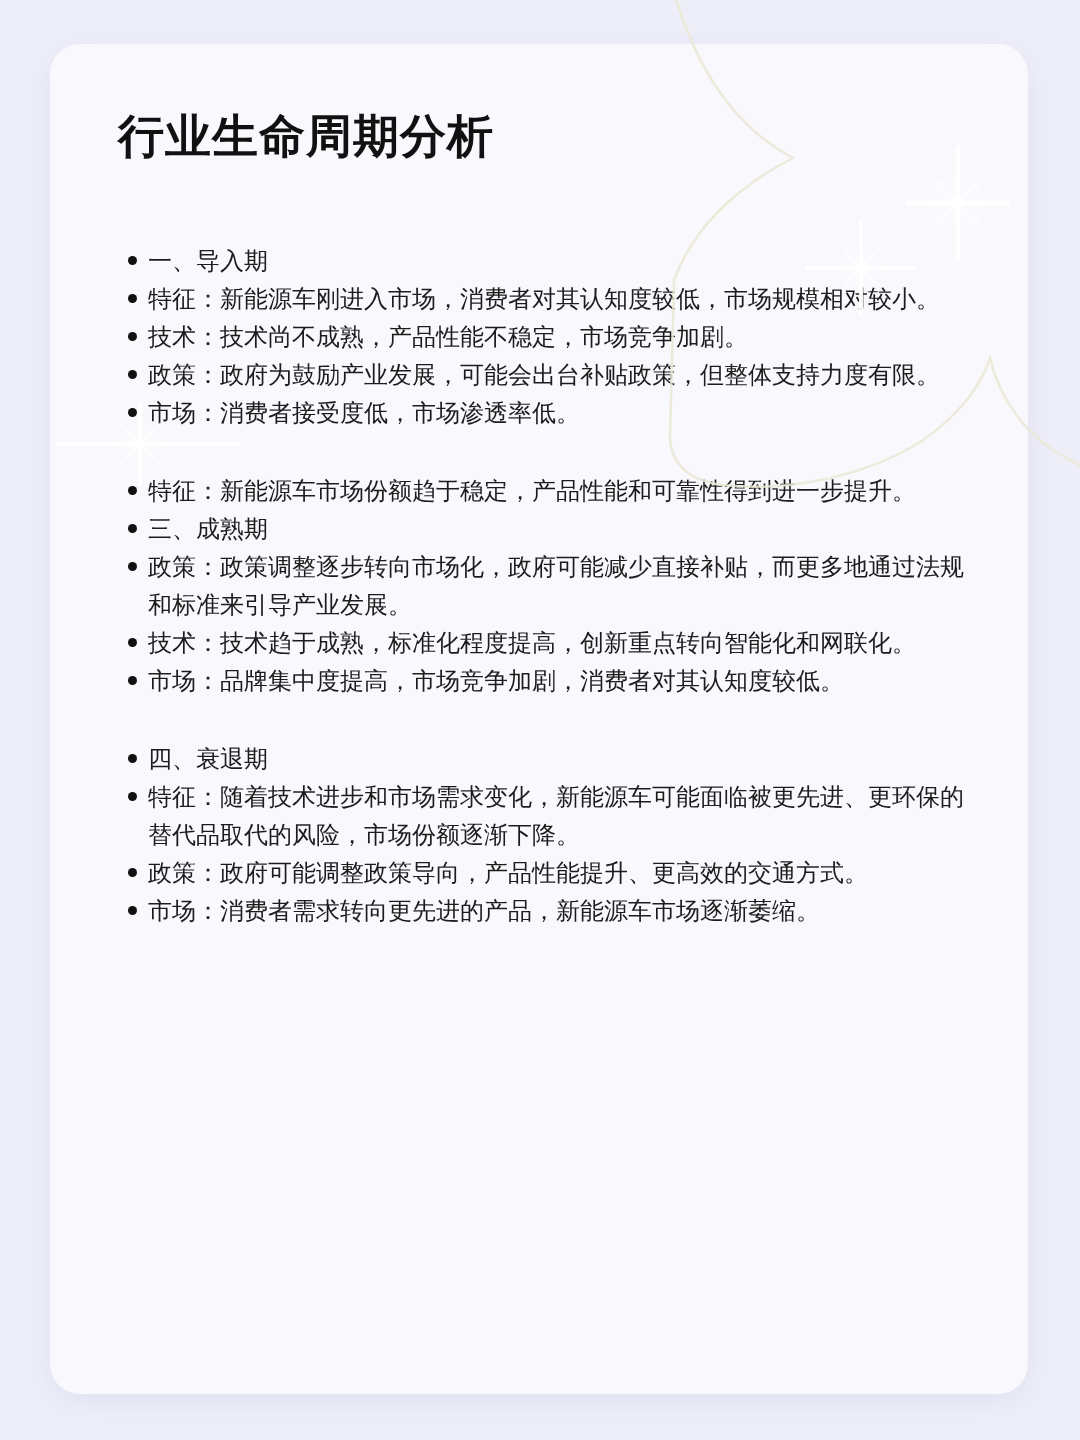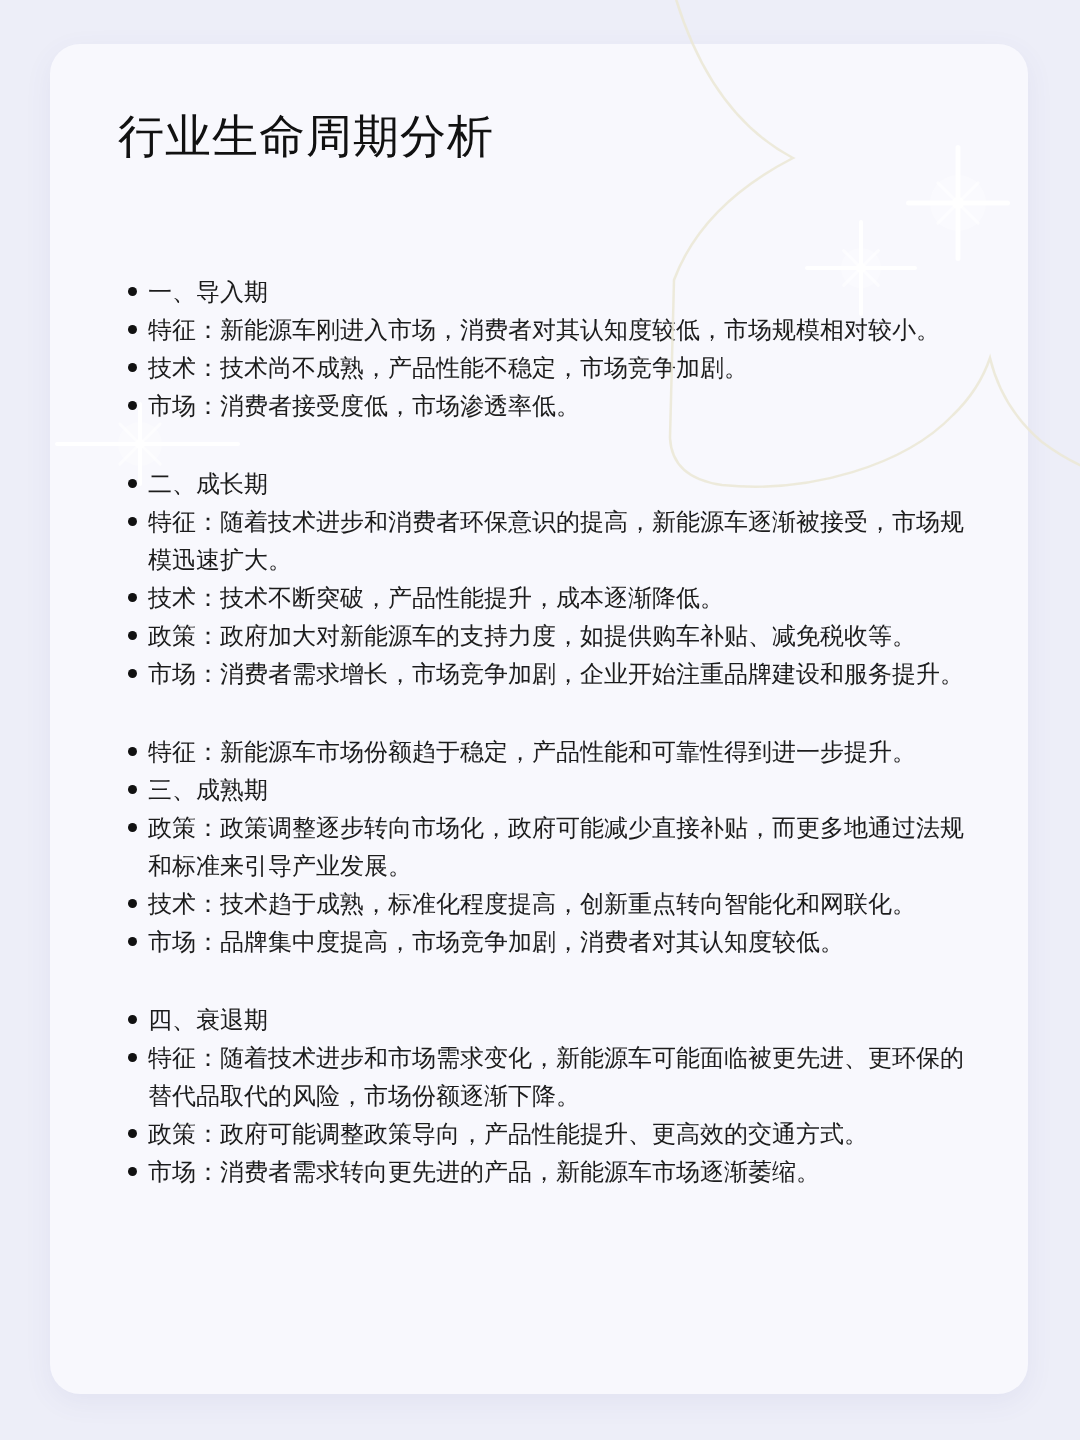--- a/index.html
+++ b/index.html
@@ -16,26 +16,26 @@
     width: 978px; height: 1350px;
     background: #f8f8fd;
     border-radius: 30px;
     box-shadow: 0 8px 28px rgba(90, 90, 150, 0.07);
   }
   .title {
     margin: 0;
     padding: 66px 0 0 68px;
     font-size: 46px;
     line-height: 1.15;
-    font-weight: 400;
+    font-weight: 700;
     letter-spacing: 1px;
     color: #111111;
   }
   .lists {
-    margin: 110px 0 0 0;
+    margin: 79px 0 0 0;
     padding-left: 78px;
   }
   ul.section {
     list-style: none;
     margin: 0 0 40px 0;
     padding: 0;
     width: 844px;
   }
   ul.section li {
     position: relative;
@@ -65,30 +65,24 @@
 
 <div class="card">
   <h1 class="title">行业生命周期分析</h1>
 
   <div class="lists">
 
     <ul class="section">
       <li>一、导入期</li>
       <li>特征：新能源车刚进入市场，消费者对其认知度较低，市场规模相对较小。</li>
       <li>技术：技术尚不成熟，产品性能不稳定，市场竞争加剧。</li>
+      <li>政策：政府为鼓励产业发展，可能会出台补贴政策，但整体支持力度有限。</li>
       <li>市场：消费者接受度低，市场渗透率低。</li>
     </ul>
 
-    <ul class="section">
-      <li>二、成长期</li>
-      <li>特征：随着技术进步和消费者环保意识的提高，新能源车逐渐被接受，市场规模迅速扩大。</li>
-      <li>技术：技术不断突破，产品性能提升，成本逐渐降低。</li>
-      <li>政策：政府加大对新能源车的支持力度，如提供购车补贴、减免税收等。</li>
-      <li>市场：消费者需求增长，市场竞争加剧，企业开始注重品牌建设和服务提升。</li>
-    </ul>
 
     <ul class="section">
       <li>特征：新能源车市场份额趋于稳定，产品性能和可靠性得到进一步提升。</li>
       <li>三、成熟期</li>
       <li>政策：政策调整逐步转向市场化，政府可能减少直接补贴，而更多地通过法规和标准来引导产业发展。</li>
       <li>技术：技术趋于成熟，标准化程度提高，创新重点转向智能化和网联化。</li>
       <li>市场：品牌集中度提高，市场竞争加剧，消费者对其认知度较低。</li>
     </ul>
 
     <ul class="section">

